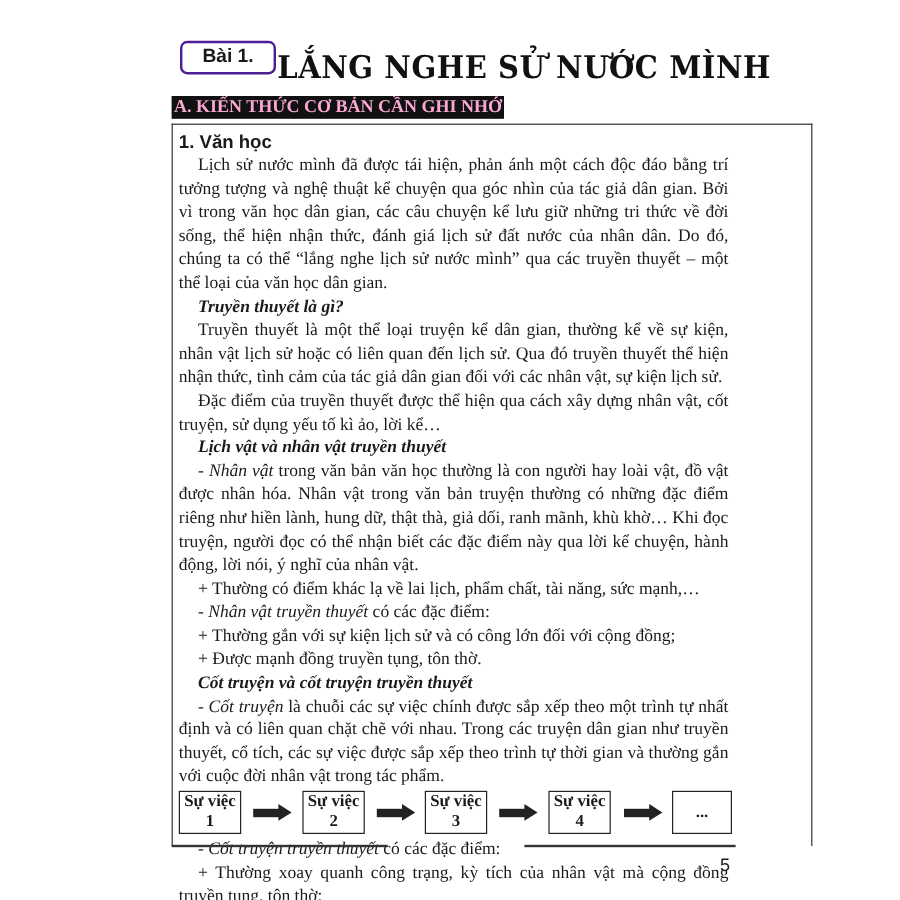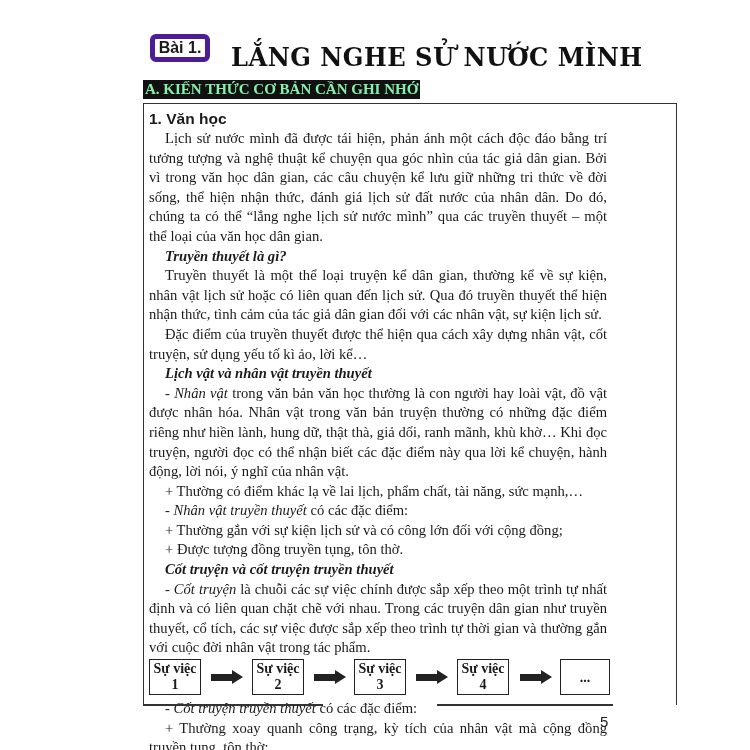--- a/index.html
+++ b/index.html
@@ -1,32 +1,32 @@
 <!DOCTYPE html>
 <html><head>
 <meta charset="utf-8">
 <style>
   html, body { margin: 0; padding: 0; }
   body {
     width: 750px; height: 750px; background: #ffffff; position: relative; overflow: hidden;
     font-family: "Liberation Serif", "DejaVu Serif", serif; color: #1a1a1a;
   }
   .lesson-badge {
-    position: absolute; left: 150px; top: 34px; width: 60px; height: 28px;
-    border: 5px solid #4c1d95; border-radius: 6px; box-sizing: border-box;
+    position: absolute; left: 150px; top: 34px; width: 80px; height: 28px;
+    border: 2px solid #4c1d95; border-radius: 6px; box-sizing: border-box;
     font-family: "Liberation Sans", "DejaVu Sans", sans-serif; font-weight: bold; font-size: 16px;
     display: flex; align-items: center; justify-content: center;
   }
   .lesson-title {
     position: absolute; left: 231px; top: 42px;
     font-family: "DejaVu Serif", "Liberation Serif", serif; font-weight: bold; font-size: 26px;
     letter-spacing: 0.5px; white-space: nowrap; color: #111; transform: scaleX(0.93); transform-origin: left;
   }
   .section-bar {
-    position: absolute; left: 143px; top: 80px; height: 19px; background: #111; color: #86efac;
+    position: absolute; left: 143px; top: 80px; height: 19px; background: #111; color: #f9a8d4;
     font-family: "Liberation Serif", serif; font-weight: bold; font-size: 15px; line-height: 19px;
     padding: 0 2px; white-space: nowrap;
   }
   .content-box {
     position: absolute; left: 143px; top: 103px; width: 534px; height: 602px;
     border-left: 1.5px solid #333; border-right: 1.5px solid #333; border-top: 1.5px solid #333;
     box-sizing: border-box;
   }
   .bottom-seg { position: absolute; top: 704px; height: 1.5px; background: #333; }
   .bottom-seg.left { left: 143px; width: 180px; }
@@ -70,21 +70,21 @@
     <div class="heading-1">1. Văn học</div>
     <p class="indent">Lịch sử nước mình đã được tái hiện, phản ánh một cách độc đáo bằng trí tưởng tượng và nghệ thuật kể chuyện qua góc nhìn của tác giả dân gian. Bởi vì trong văn học dân gian, các câu chuyện kể lưu giữ những tri thức về đời sống, thể hiện nhận thức, đánh giá lịch sử đất nước của nhân dân. Do đó, chúng ta có thể “lắng nghe lịch sử nước mình” qua các truyền thuyết – một thể loại của văn học dân gian.</p>
     <p class="subhead">Truyền thuyết là gì?</p>
     <p class="indent">Truyền thuyết là một thể loại truyện kể dân gian, thường kể về sự kiện, nhân vật lịch sử hoặc có liên quan đến lịch sử. Qua đó truyền thuyết thể hiện nhận thức, tình cảm của tác giả dân gian đối với các nhân vật, sự kiện lịch sử.</p>
     <p class="indent">Đặc điểm của truyền thuyết được thể hiện qua cách xây dựng nhân vật, cốt truyện, sử dụng yếu tố kì ảo, lời kể…</p>
     <p class="subhead">Lịch vật và nhân vật truyền thuyết</p>
     <p class="indent">- <i>Nhân vật</i><span> trong văn bản văn học thường là con người hay loài vật, đồ vật được nhân hóa. Nhân vật trong văn bản truyện thường có những đặc điểm riêng như hiền lành, hung dữ, thật thà, giả dối, ranh mãnh, khù khờ… Khi đọc truyện, người đọc có thể nhận biết các đặc điểm này qua lời kể chuyện, hành động, lời nói, ý nghĩ của nhân vật.</span></p>
     <p class="plain-indent">+ Thường có điểm khác lạ về lai lịch, phẩm chất, tài năng, sức mạnh,…</p>
     <p class="plain-indent">- <i>Nhân vật truyền thuyết</i><span> có các đặc điểm:</span></p>
     <p class="plain-indent">+ Thường gắn với sự kiện lịch sử và có công lớn đối với cộng đồng;</p>
-    <p class="plain-indent">+ Được tượng đồng truyền tụng, tôn thờ.</p>
+    <p class="plain-indent">+ Được mạnh đồng truyền tụng, tôn thờ.</p>
     <p class="subhead">Cốt truyện và cốt truyện truyền thuyết</p>
     <p class="indent">- <i>Cốt truyện</i><span> là chuỗi các sự việc chính được sắp xếp theo một trình tự nhất định và có liên quan chặt chẽ với nhau. Trong các truyện dân gian như truyền thuyết, cổ tích, các sự việc được sắp xếp theo trình tự thời gian và thường gắn với cuộc đời nhân vật trong tác phẩm.</span></p>
     <div class="flow">
       <div class="flow-box" style="left:0px;">
         <div>Sự việc</div>
         <div>1</div>
       </div>
       <div class="flow-arrow" style="left:62px;">
           <div class="shaft"></div>
           <div class="head"></div>

